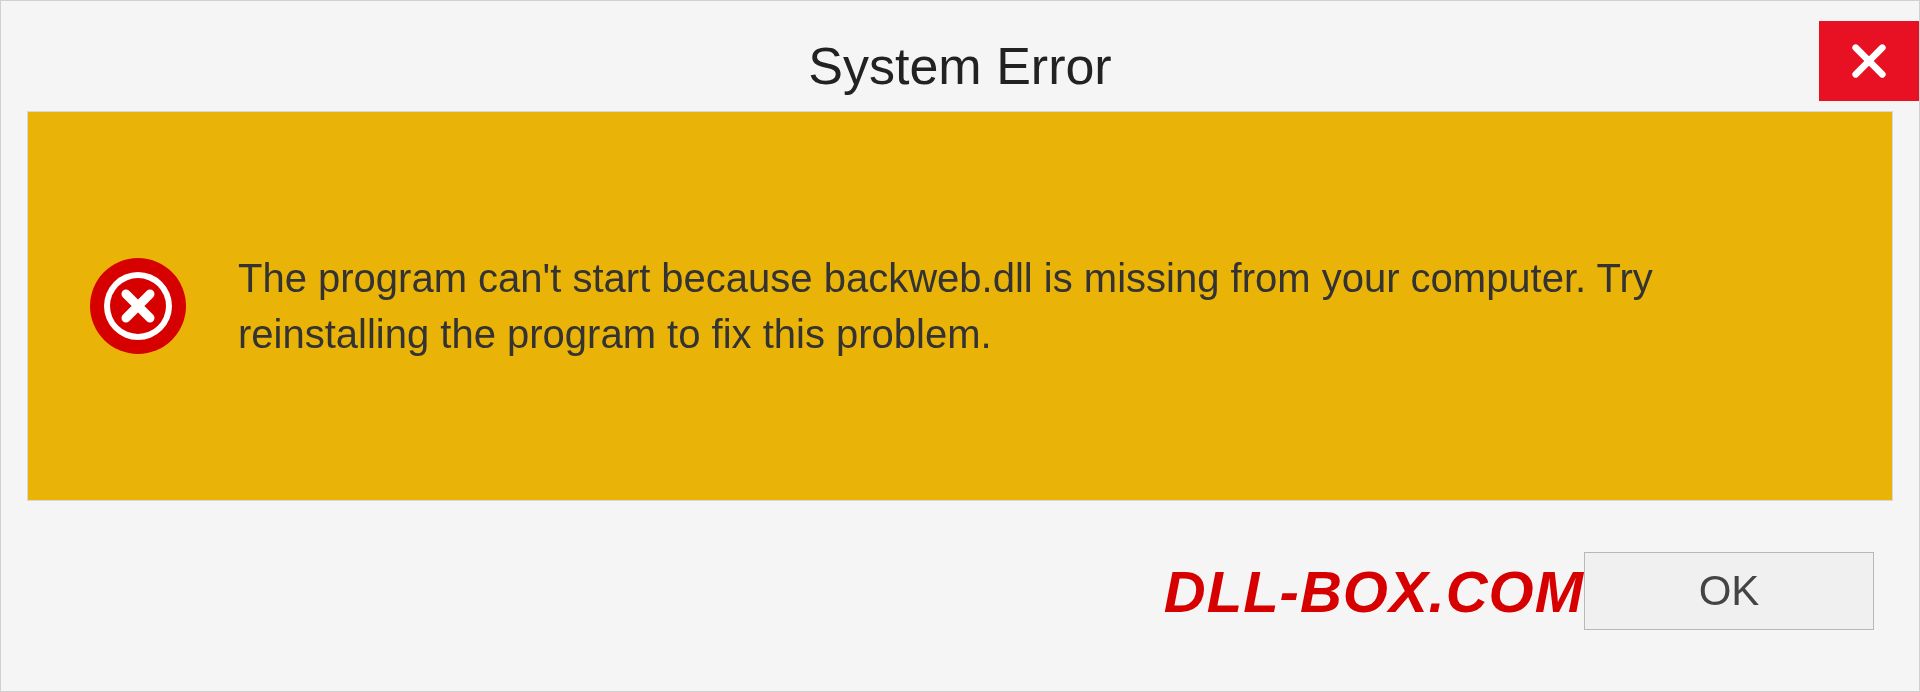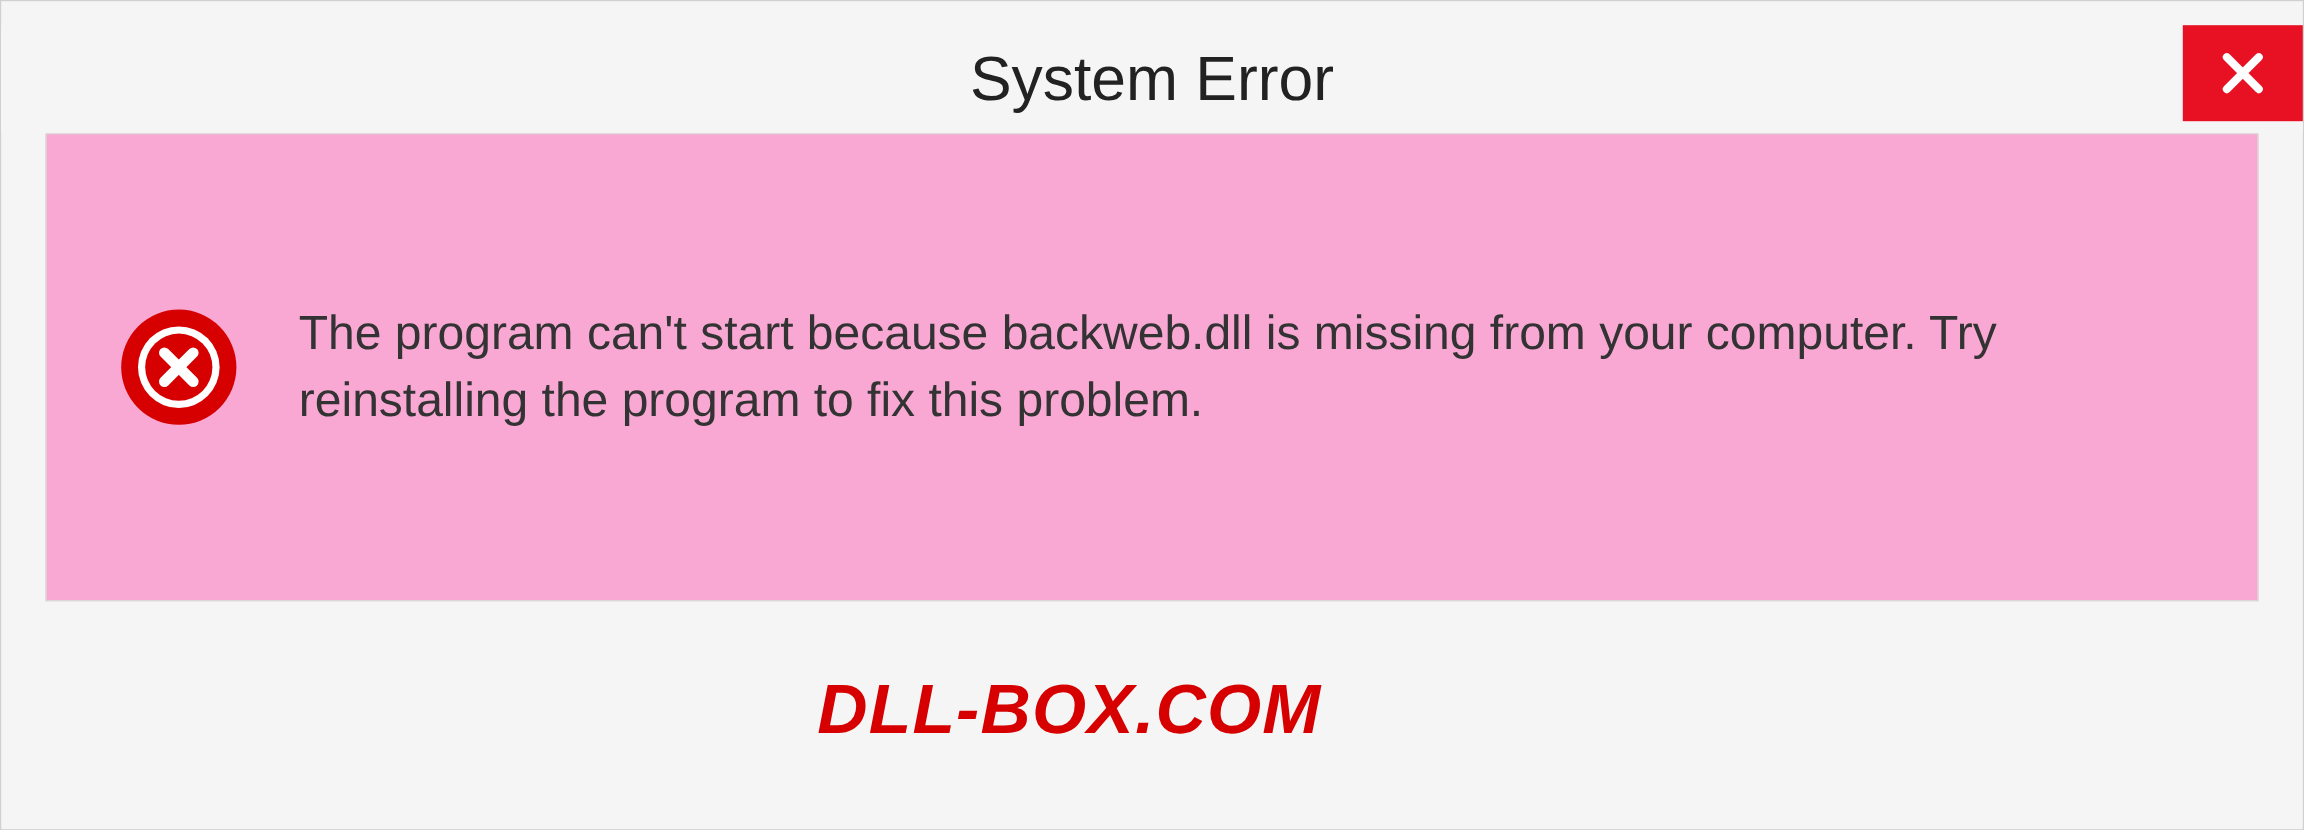--- a/index.html
+++ b/index.html
@@ -45,22 +45,22 @@
       display: flex;
       align-items: center;
       justify-content: center;
       cursor: pointer;
     }
     .close-button svg {
       width: 40px;
       height: 40px;
     }
     .content-panel {
-      margin: 0 37px;
-      background: #f9a8d4;
+      margin: 0 26px;
+      background: #eab308;
       border: 1px solid #d8d8d8;
       height: 390px;
       display: flex;
       align-items: center;
       padding: 0 60px;
     }
     .error-icon {
       flex-shrink: 0;
       width: 100px;
       height: 100px;
@@ -74,21 +74,21 @@
     .message {
       font-size: 40px;
       line-height: 1.4;
       color: #333;
       font-weight: 400;
     }
     .footer {
       height: 180px;
       display: flex;
       align-items: center;
-      justify-content: flex-start;
+      justify-content: flex-end;
       padding: 0 45px 0 60px;
     }
     .watermark {
       font-size: 58px;
       font-weight: 700;
       color: #d60000;
       font-style: italic;
       letter-spacing: 1px;
       font-family: 'Arial Black', Arial, sans-serif;
       margin-left: 620px;
@@ -127,14 +127,15 @@
         <circle cx="50" cy="50" r="34" fill="#ffffff"></circle>
         <circle cx="50" cy="50" r="28" fill="#d60000"></circle>
         <path d="M38 38 L62 62 M62 38 L38 62" stroke="#ffffff" stroke-width="9" stroke-linecap="round" fill="none"></path>
       </svg>
     </div>
     <div class="message">The program can't start because backweb.dll is missing from your computer. Try reinstalling the program to fix this problem.</div>
   </div>
 
   <div class="footer">
     <div class="watermark">DLL-BOX.COM</div>
+    <div class="ok-button">OK</div>
   </div>
 </div>
 
 </body></html>

